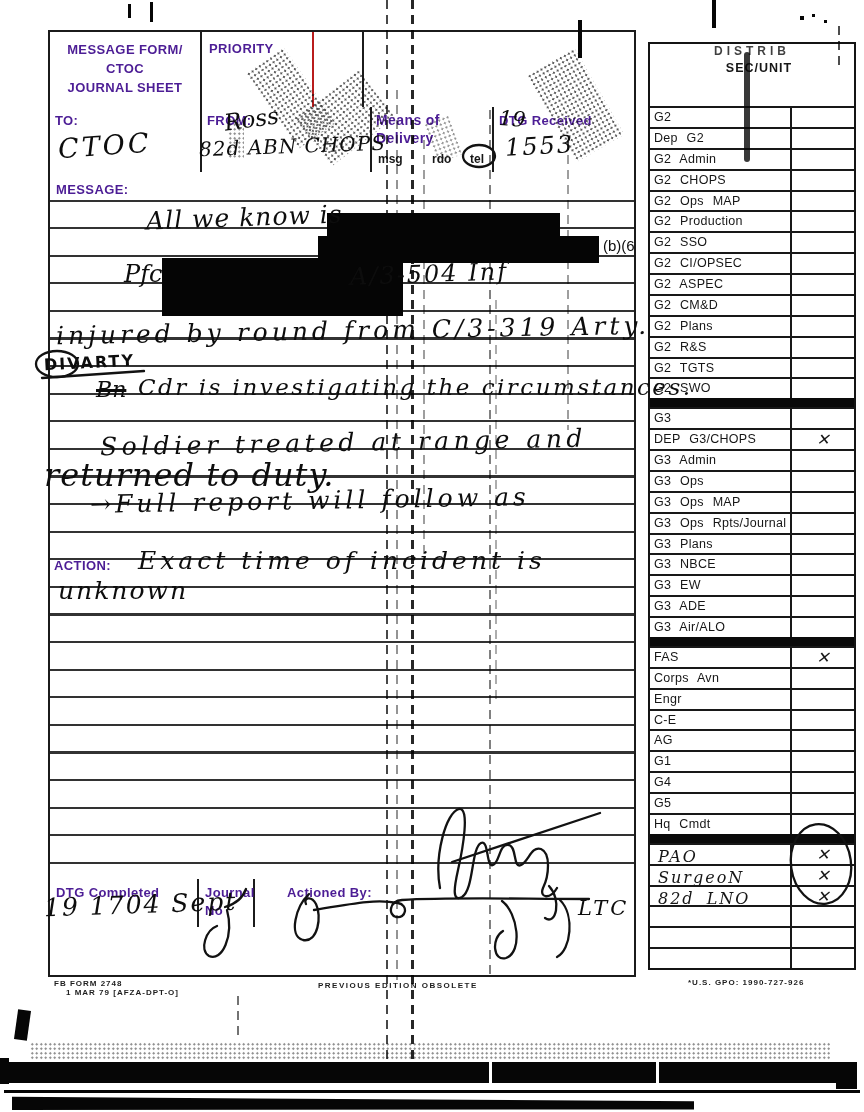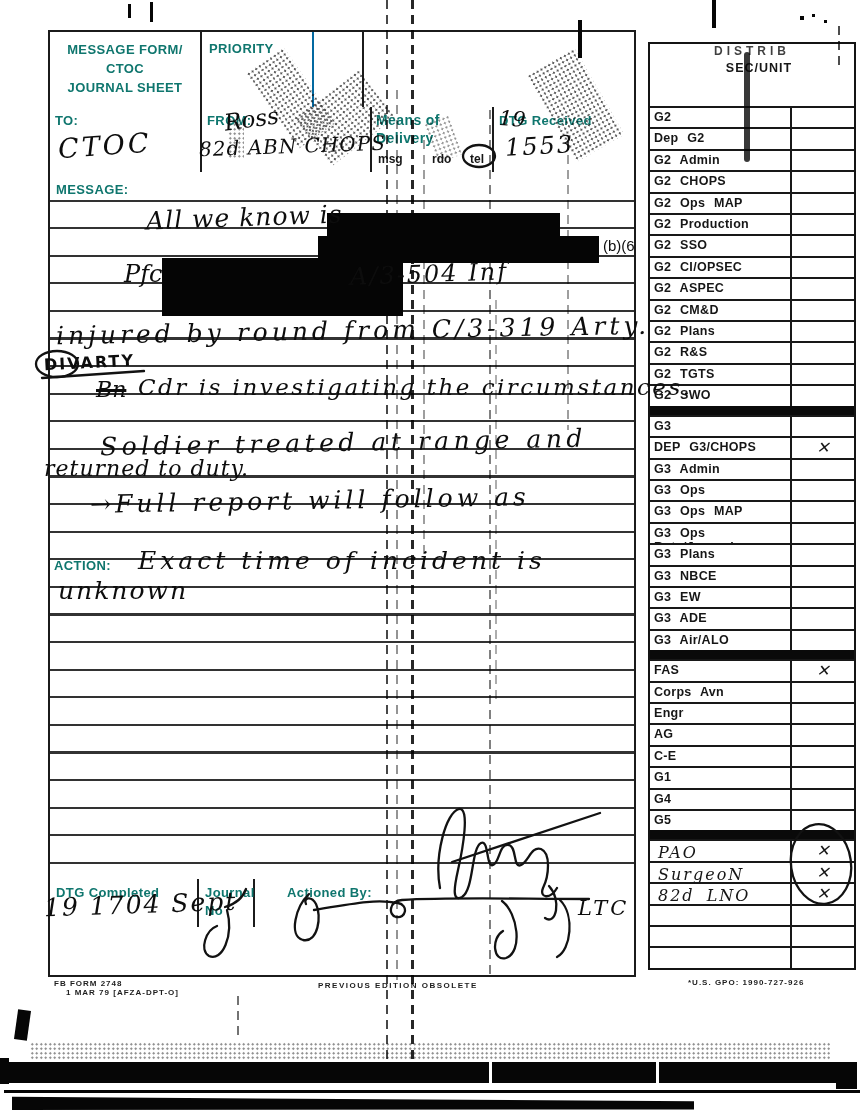--- a/index.html
+++ b/index.html
@@ -1,23 +1,23 @@
 <!DOCTYPE html>
 <html><head>
 <meta charset="utf-8">
 <style>
   html,body{margin:0;padding:0;background:#e8e8e8}
   .page{position:relative;width:864px;height:1112px;background:#ffffff;font-family:"Liberation Sans",sans-serif;color:#161616;overflow:hidden}
   .abs{position:absolute}
   
   .form{position:absolute;left:48px;top:30px;width:588px;height:947px;border:2px solid #1b1b1b;box-sizing:border-box}
   .cell{position:absolute;box-sizing:border-box}
-  .lbl{font-size:13px;font-weight:bold;letter-spacing:.4px;color:#0f766e}
+  .lbl{font-size:13px;font-weight:bold;letter-spacing:.4px;color:#4c1d95}
   .c-title{left:0;top:0;width:152px;height:75px;border-right:2px solid #1b1b1b;text-align:center;padding-top:9px;line-height:1.45}
-  .c-priority{left:152px;top:0;width:112px;height:75px;border-right:2px solid #0369a1;padding:7px 0 0 7px}
+  .c-priority{left:152px;top:0;width:112px;height:75px;border-right:2px solid #b91c1c;padding:7px 0 0 7px}
   .c-blank{left:264px;top:0;width:50px;height:75px;border-right:2px solid #1b1b1b}
   .c-class{left:314px;top:0;width:270px;height:75px;padding-top:9px;text-align:center}
   .c-to{left:0;top:75px;width:152px;height:65px;border-right:2px solid #1b1b1b;padding:4px 0 0 5px}
   .c-from{left:152px;top:75px;width:170px;height:65px;border-right:2px solid #1b1b1b;padding:4px 0 0 5px}
   .c-means{left:322px;top:75px;width:122px;height:65px;border-right:2px solid #1b1b1b;padding:4px 0 0 4px}
   .c-dtgr{left:444px;top:75px;width:144px;height:65px;padding:4px 0 0 5px}
   .means-opt{position:absolute;bottom:6px;font-size:12px;font-weight:bold}
   .mo-msg{left:6px}.mo-rdo{left:60px}.mo-tel{left:98px}
   .msg-label{position:absolute;left:6px;top:150px}
   .rules{position:absolute;left:0;right:0;top:142px;height:706px;background:repeating-linear-gradient(to bottom,transparent 0 25.5px,rgba(22,22,22,.88) 25.5px 27.6px)}
@@ -36,40 +36,40 @@
   .l-dtgt{left:505px;top:132px;font-size:24px;letter-spacing:2px;transform:rotate(-3deg)}
   .l-knows{left:146px;top:203px;font-size:25px;letter-spacing:1px;transform:rotate(-2deg)}
   .l-b6{left:603px;top:237px;font-size:15px;font-family:"Liberation Sans",sans-serif;font-style:normal;font-weight:normal}
   .l-pfc{left:124px;top:260px;font-size:24px}
   .l-unit{left:350px;top:260px;font-size:24px;letter-spacing:2px;transform:rotate(-2deg)}
   .l-injured{left:56px;top:316px;font-size:25px;letter-spacing:4px;transform:rotate(-1deg)}
   .l-divarty{left:44px;top:353px;font-size:16px;font-family:"DejaVu Sans",sans-serif;font-style:normal;font-weight:bold;letter-spacing:2px;transform:rotate(-3deg)}
   .l-bn{left:96px;top:377px;font-size:22px;text-decoration:line-through;text-decoration-thickness:3px}
   .l-cdr{left:138px;top:374px;font-size:23px;letter-spacing:2.5px}
   .l-soldier{left:100px;top:428px;font-size:25px;letter-spacing:4.5px;transform:rotate(-1deg)}
-  .l-returned{left:44px;top:456px;font-size:22px;letter-spacing:1px}
+  .l-returned{left:44px;top:456px;font-size:32px;letter-spacing:1px}
   .l-report{left:90px;top:486px;font-size:25px;letter-spacing:4px;transform:rotate(-1deg)}
   .l-info{left:46px;top:514px;font-size:25px;letter-spacing:1.5px}
   .l-exact{left:138px;top:546px;font-size:25px;letter-spacing:4px}
   .l-unknown{left:58px;top:576px;font-size:25px;letter-spacing:2px}
   .l-dtgc{left:44px;top:890px;font-size:25px;letter-spacing:2px;transform:rotate(-2deg)}
   .l-ltc{left:578px;top:896px;font-size:21px;letter-spacing:3px}
   
   .redact{position:absolute;background:#050505;z-index:5}
   .r1{left:327px;top:213px;width:233px;height:25px}
   .r2{left:318px;top:236px;width:281px;height:27px}
   .r3{left:162px;top:258px;width:241px;height:58px}
   
   .sidebar{position:absolute;left:648px;top:42px;width:208px;height:928px;border:2px solid #141414;box-sizing:border-box;display:flex;flex-direction:column}
   .sb-header{height:62px;flex:0 0 62px;padding-top:0;box-sizing:border-box}
   .sb-h1{text-align:center;font-size:12px;font-weight:bold;letter-spacing:4px;opacity:.82}
   .sb-h2{text-align:center;font-size:12.5px;font-weight:bold;letter-spacing:1px;margin-top:3px;padding-left:14px}
   .sb-rows{flex:1;display:flex;flex-direction:column}
   .sb-row{flex:1;display:flex;border-top:2px solid #181818;min-height:0}
-  .sb-label{flex:1;font-size:12.5px;font-weight:bold;padding:2px 0 0 4px;word-spacing:5px;letter-spacing:.3px;overflow:hidden}
+  .sb-label{flex:1;font-size:12.5px;font-weight:normal;padding:2px 0 0 4px;word-spacing:5px;letter-spacing:.3px;overflow:hidden}
   .sb-label.hand{font-family:"DejaVu Serif",serif;font-style:italic;font-weight:normal;font-size:16px;padding-left:8px;letter-spacing:2px}
   .sb-check{flex:0 0 62px;border-left:2px solid #181818;text-align:center;font-family:"DejaVu Serif",serif;font-style:italic;font-size:16px;line-height:19px}
   .sb-divider{flex:0 0 9px;background:#0a0a0a}
   
   .fine{position:absolute;font-size:8px;font-weight:bold;letter-spacing:1px;color:#1d1d1d;white-space:nowrap}
   .fp1{left:54px;top:979px}.fp2{left:66px;top:988px}.fp3{left:318px;top:981px;letter-spacing:1.5px}.fp4{left:688px;top:978px}
   
   .streak{position:absolute;background-image:repeating-linear-gradient(to bottom,#000 0 9px,transparent 9px 15px);z-index:4}
   .dots{position:absolute;background-image:radial-gradient(circle,#111 .9px,transparent 1.2px);background-size:4.5px 4.5px;opacity:.7;z-index:3}
   .solid{position:absolute;background:#060606;z-index:7}
@@ -270,37 +270,41 @@
     </div>
         <div class="sb-row">
       <div class="sb-label">Corps Avn</div>
       <div class="sb-check"></div>
     </div>
         <div class="sb-row">
       <div class="sb-label">Engr</div>
       <div class="sb-check"></div>
     </div>
         <div class="sb-row">
+      <div class="sb-label">C-E</div>
+      <div class="sb-check"></div>
+    </div>
+        <div class="sb-row">
       <div class="sb-label">AG</div>
       <div class="sb-check"></div>
     </div>
         <div class="sb-row">
-      <div class="sb-label">C-E</div>
-      <div class="sb-check"></div>
-    </div>
-        <div class="sb-row">
       <div class="sb-label">G1</div>
       <div class="sb-check"></div>
     </div>
         <div class="sb-row">
       <div class="sb-label">G4</div>
       <div class="sb-check"></div>
     </div>
         <div class="sb-row">
       <div class="sb-label">G5</div>
+      <div class="sb-check"></div>
+    </div>
+        <div class="sb-row">
+      <div class="sb-label">Hq Cmdt</div>
       <div class="sb-check"></div>
     </div>
         <div class="sb-divider"></div>
         <div class="sb-row">
       <div class="sb-label hand">PAO</div>
       <div class="sb-check">✕</div>
     </div>
         <div class="sb-row">
       <div class="sb-label hand">SurgeoN</div>
       <div class="sb-check">✕</div>

